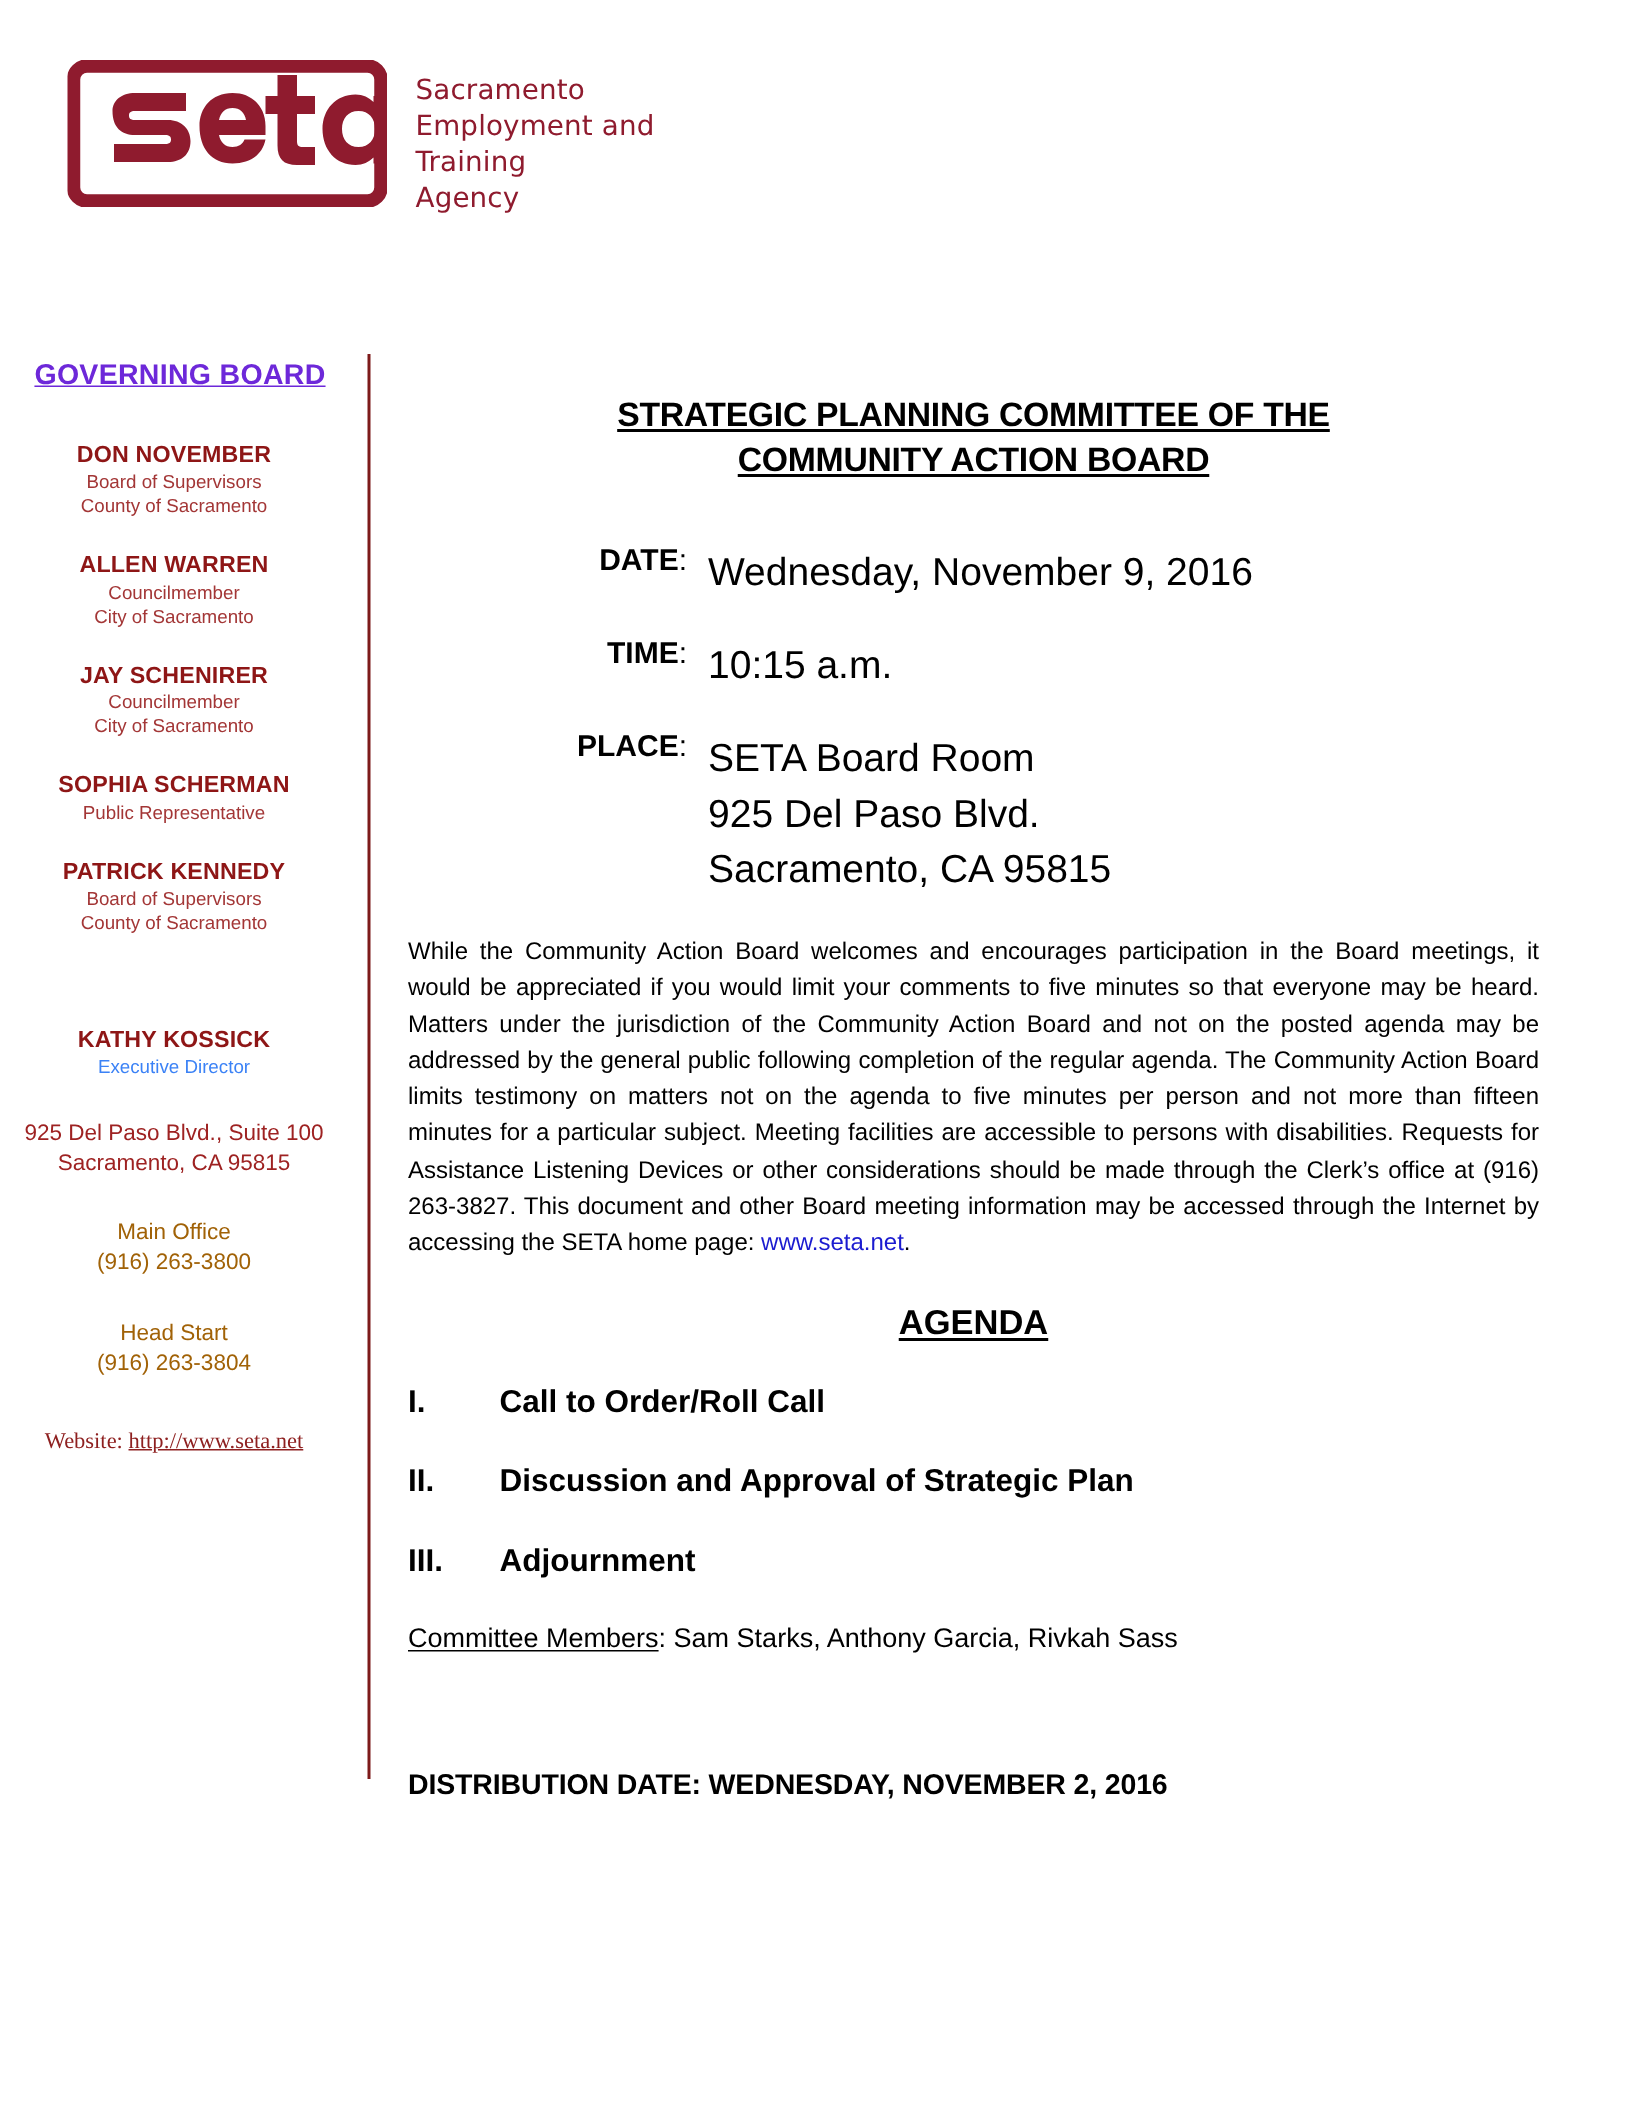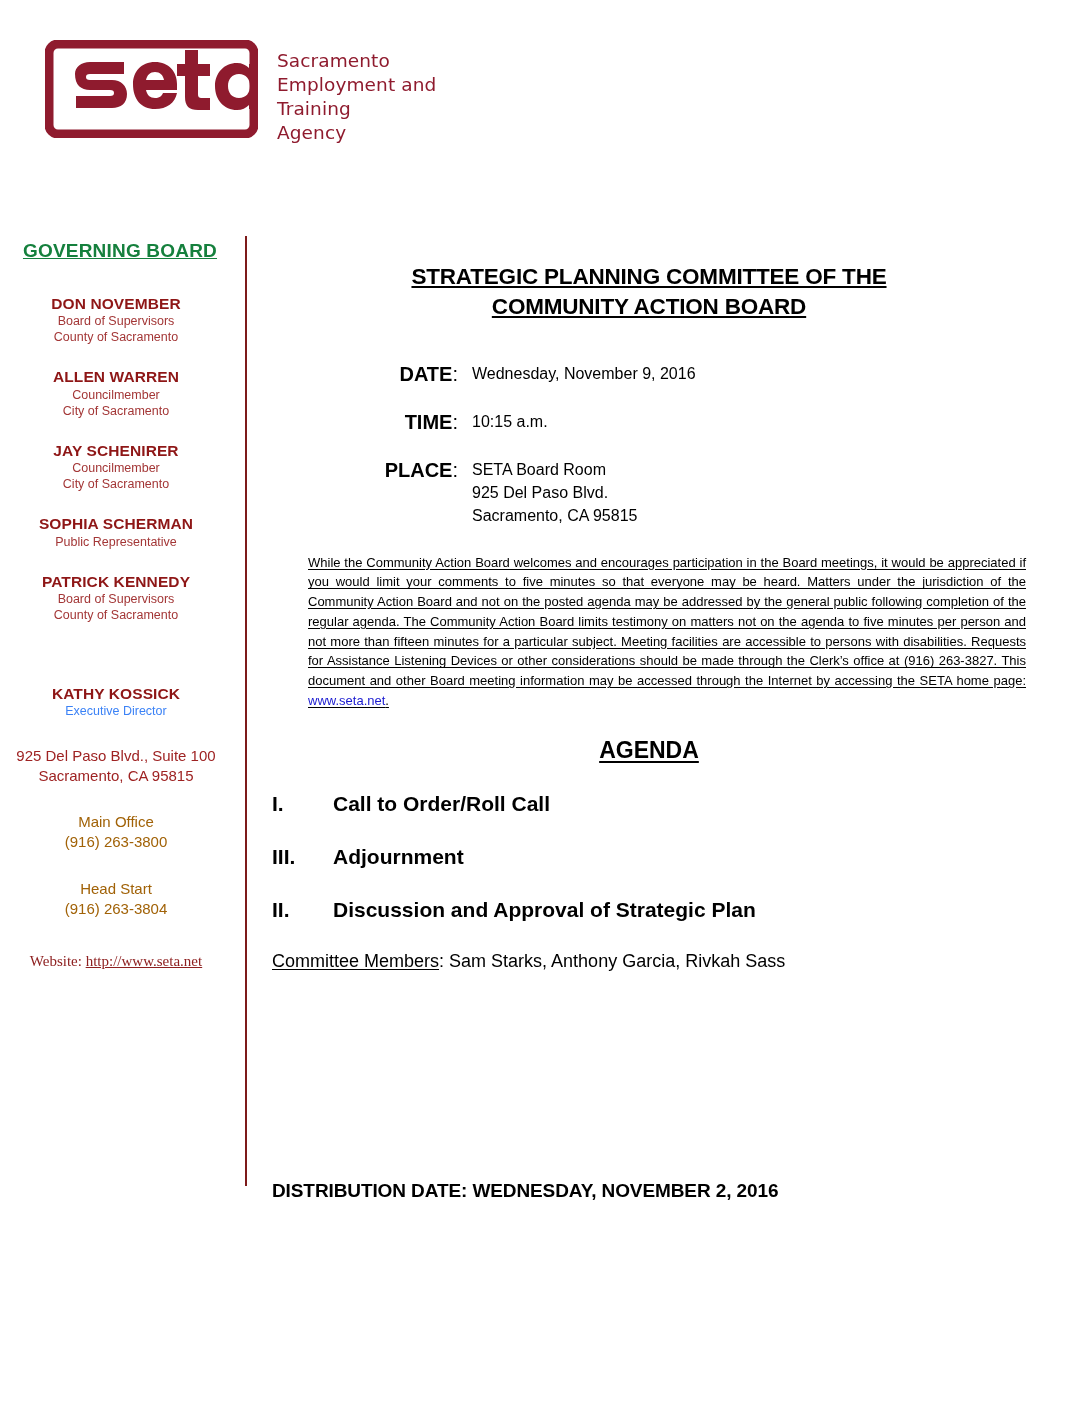--- a/index.html
+++ b/index.html
@@ -61,21 +61,21 @@
   #sidebar {
     position: absolute;
     left: 0;
     top: 240px;
     width: 232px;
     text-align: center;
   }
   #sidebar-heading {
     font-size: 19px;
     font-weight: bold;
-    color: #15803d;
+    color: #6d28d9;
     text-decoration: underline;
     letter-spacing: 0.2px;
     margin-left: 8px;
   }
   .board-list { margin-top: 32px; }
   .board-member { margin-bottom: 22px; }
   .board-member-name {
     font-size: 15.5px;
     font-weight: bold;
     color: #8e1616;
@@ -148,34 +148,32 @@
   }
   .meta-label {
     width: 200px;
     text-align: right;
     padding-right: 14px;
     font-size: 20px;
     flex: 0 0 auto;
   }
   .meta-label b { font-weight: bold; }
   .meta-value {
-    font-size: 16px;
+    font-size: 26px;
     line-height: 1.42;
     white-space: pre-line;
   }
 
   
   #notice {
     margin-top: 17px;
-    font-size: 13px;
+    font-size: 16px;
     line-height: 1.52;
     text-align: justify;
-    text-decoration: underline;
     text-underline-offset: 2px;
-    margin-left: 36px;
   }
   #notice .link { color: #1b1bd0; }
 
   
   #agenda-heading {
     text-align: center;
     font-size: 23px;
     font-weight: bold;
     margin-top: 26px;
   }
@@ -330,26 +328,26 @@
   <div id="agenda-heading">
     <span>AGENDA</span>
   </div>
 
   <div id="agenda-list">
     <div class="agenda-item">
       <div class="agenda-num">I.</div>
       <div class="agenda-label">Call to Order/Roll Call</div>
     </div>
     <div class="agenda-item">
+      <div class="agenda-num">II.</div>
+      <div class="agenda-label">Discussion and Approval of Strategic Plan</div>
+    </div>
+    <div class="agenda-item">
       <div class="agenda-num">III.</div>
       <div class="agenda-label">Adjournment</div>
-    </div>
-    <div class="agenda-item">
-      <div class="agenda-num">II.</div>
-      <div class="agenda-label">Discussion and Approval of Strategic Plan</div>
     </div>
   </div>
 
   <div id="committee-line"><span class="lbl">Committee Members</span><span>: </span><span>Sam Starks, Anthony Garcia, Rivkah Sass</span></div>
 
 </div>
 
 <div id="distribution">
   <span>DISTRIBUTION DATE:  WEDNESDAY, NOVEMBER 2, 2016</span>
 </div>

